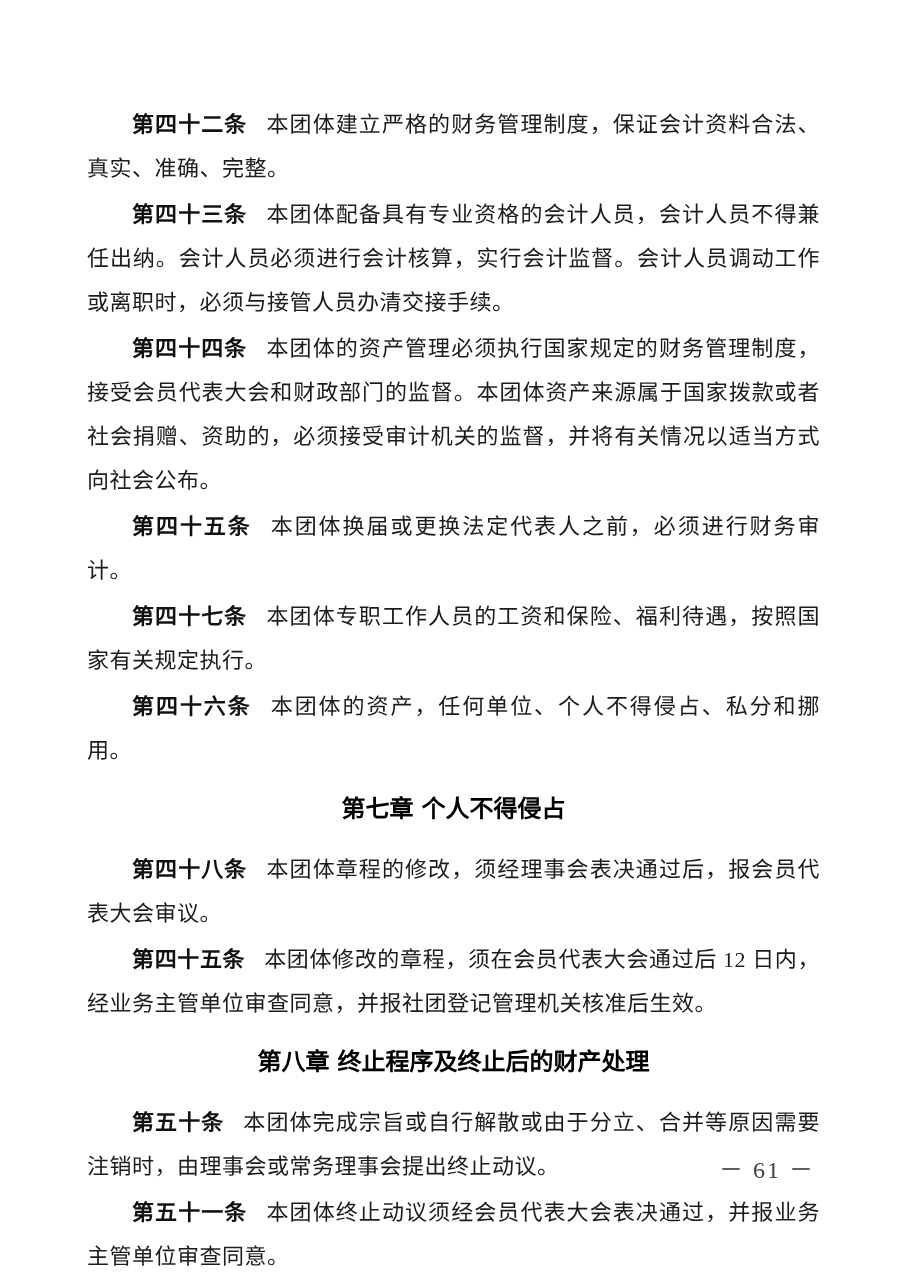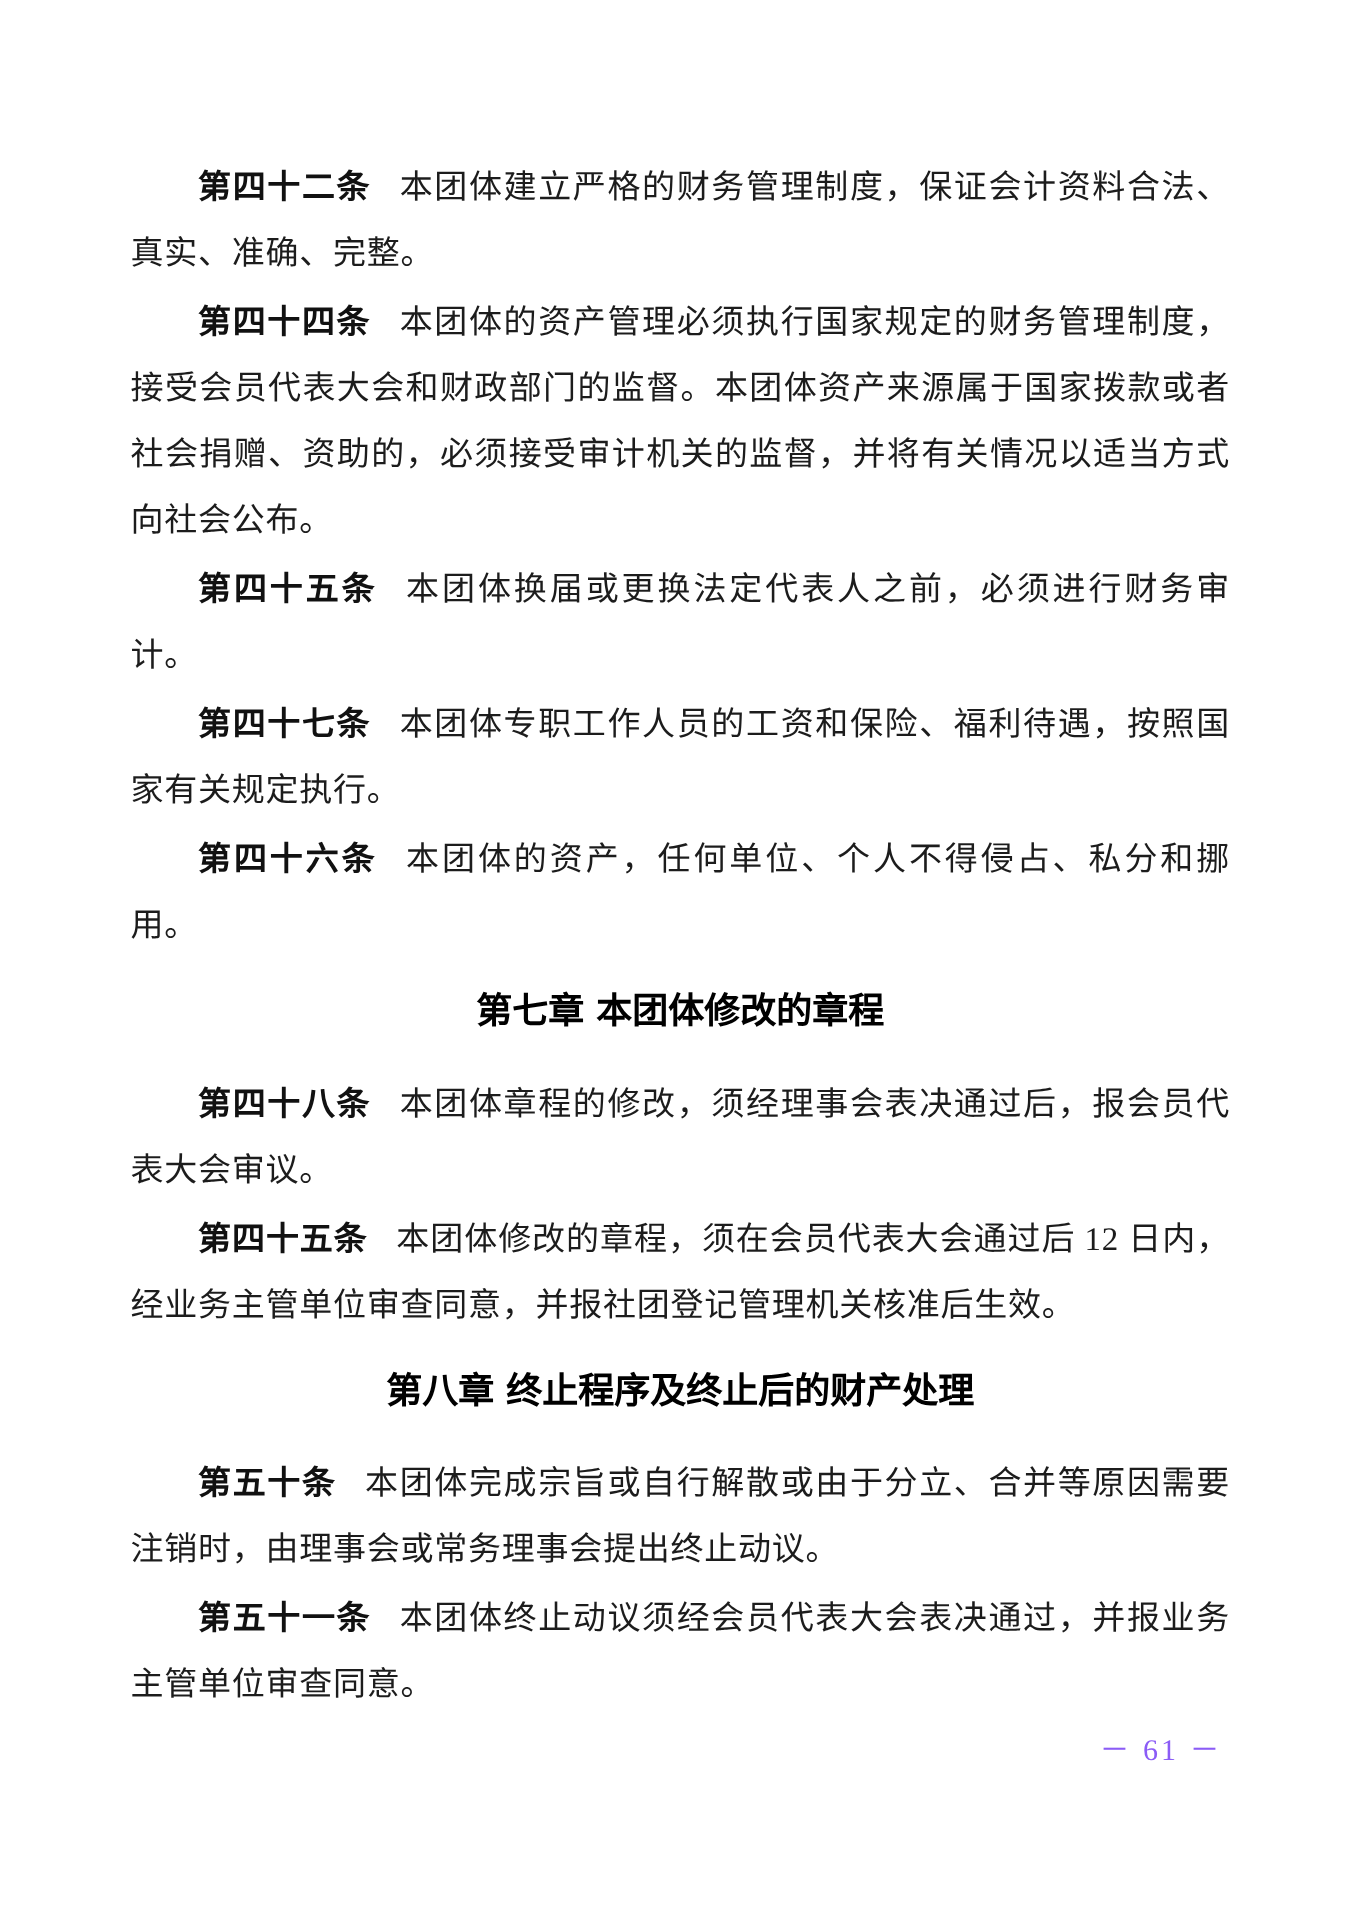--- a/index.html
+++ b/index.html
@@ -41,42 +41,43 @@
     font-size: 24px;
     color: #000000;
   }
   .chapter-label {
     margin-right: 8px;
   }
   .page-number {
     position: absolute;
     right: 85px;
     top: 1150px;
-    font-size: 20px;
-    color: #8b5cf6;
+    font-size: 24px;
+    color: #404040;
     letter-spacing: 2px;
     font-family: "Liberation Serif", serif;
   }
 </style>
 </head>
 <body>
 
 <main class="doc-body">
   <p class="article"><span class="article-label">第四十二条</span><span class="article-text">本团体建立严格的财务管理制度，保证会计资料合法、真实、准确、完整。</span></p>
 
+  <p class="article"><span class="article-label">第四十三条</span><span class="article-text">本团体配备具有专业资格的会计人员，会计人员不得兼任出纳。会计人员必须进行会计核算，实行会计监督。会计人员调动工作或离职时，必须与接管人员办清交接手续。</span></p>
 
   <p class="article"><span class="article-label">第四十四条</span><span class="article-text">本团体的资产管理必须执行国家规定的财务管理制度，接受会员代表大会和财政部门的监督。本团体资产来源属于国家拨款或者社会捐赠、资助的，必须接受审计机关的监督，并将有关情况以适当方式向社会公布。</span></p>
 
   <p class="article"><span class="article-label">第四十五条</span><span class="article-text">本团体换届或更换法定代表人之前，必须进行财务审计。</span></p>
 
   <p class="article"><span class="article-label">第四十七条</span><span class="article-text">本团体专职工作人员的工资和保险、福利待遇，按照国家有关规定执行。</span></p>
 
   <p class="article"><span class="article-label">第四十六条</span><span class="article-text">本团体的资产，任何单位、个人不得侵占、私分和挪用。</span></p>
 
-  <h2 class="chapter"><span class="chapter-label">第七章</span><span class="chapter-title">本团体修改的章程</span></h2>
+  <h2 class="chapter"><span class="chapter-label">第七章</span><span class="chapter-title">个人不得侵占</span></h2>
 
   <p class="article"><span class="article-label">第四十八条</span><span class="article-text">本团体章程的修改，须经理事会表决通过后，报会员代表大会审议。</span></p>
 
   <p class="article"><span class="article-label">第四十五条</span><span class="article-text">本团体修改的章程，须在会员代表大会通过后 12 日内，经业务主管单位审查同意，并报社团登记管理机关核准后生效。</span></p>
 
   <h2 class="chapter"><span class="chapter-label">第八章</span><span class="chapter-title">终止程序及终止后的财产处理</span></h2>
 
   <p class="article"><span class="article-label">第五十条</span><span class="article-text">本团体完成宗旨或自行解散或由于分立、合并等原因需要注销时，由理事会或常务理事会提出终止动议。</span></p>
 
   <p class="article"><span class="article-label">第五十一条</span><span class="article-text">本团体终止动议须经会员代表大会表决通过，并报业务主管单位审查同意。</span></p>

